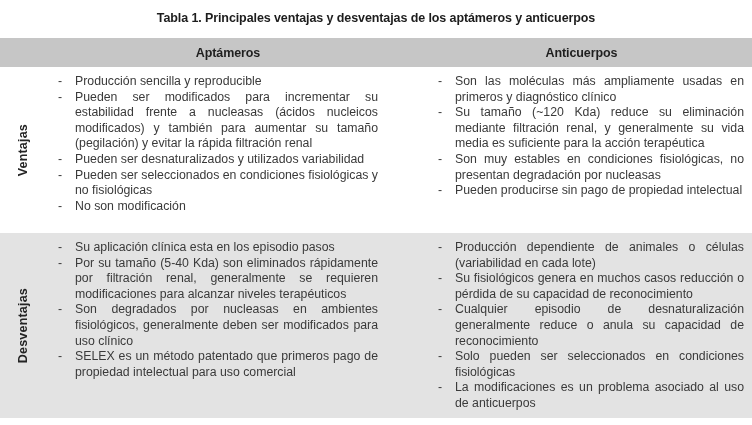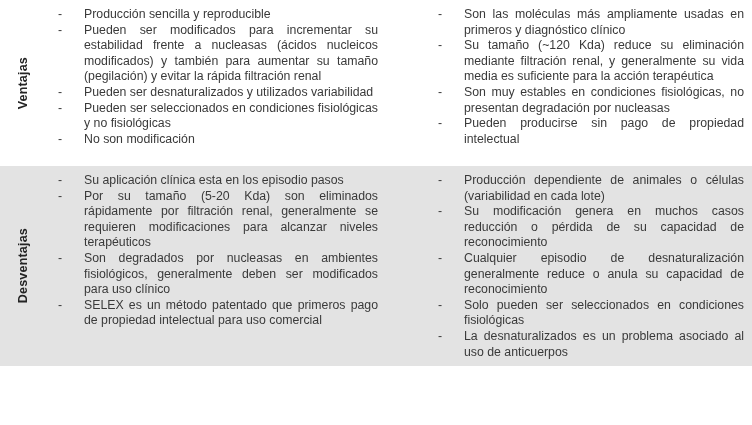--- a/index.html
+++ b/index.html
@@ -77,32 +77,37 @@
   .cell.col2 { padding-left: 24px; padding-right: 8px; }
   .item { display: flex; }
   .item .dash {
     flex: 0 0 20px;
     box-sizing: border-box;
     padding-left: 3px;
   }
   .item .item-text {
     flex: 1;
     text-align: justify;
-    margin-left: 9px;
   }
   .bottom-space { height: 10px; background: #ffffff; }
 </style>
 </head>
 <body>
 
 <div class="page">
 
+  <div class="table-title">Tabla 1. Principales ventajas y desventajas de los aptámeros y anticuerpos</div>
 
   <div class="comparison-table">
 
+    <div class="header-band">
+      <div class="gutter-col"></div>
+      <div class="hcell col1">Aptámeros</div>
+      <div class="hcell col2">Anticuerpos</div>
+    </div>
 
     <div class="t-row row-ventajas">
       <div class="gutter-col">
         <span class="vlabel">Ventajas</span>
       </div>
       <div class="cell col1">
           <div class="item">
             <span class="dash">-</span>
             <div class="item-text">Producción sencilla y reproducible</div>
           </div>
@@ -147,51 +152,51 @@
       <div class="gutter-col">
         <span class="vlabel">Desventajas</span>
       </div>
       <div class="cell col1">
           <div class="item">
             <span class="dash">-</span>
             <div class="item-text">Su aplicación clínica esta en los episodio pasos</div>
           </div>
           <div class="item">
             <span class="dash">-</span>
-            <div class="item-text">Por su tamaño (5-20 Kda) son eliminados rápidamente por filtración renal, generalmente se requieren modificaciones para alcanzar niveles terapéuticos</div>
+            <div class="item-text">Por su tamaño (5-40 Kda) son eliminados rápidamente por filtración renal, generalmente se requieren modificaciones para alcanzar niveles terapéuticos</div>
           </div>
           <div class="item">
             <span class="dash">-</span>
             <div class="item-text">Son degradados por nucleasas en ambientes fisiológicos, generalmente deben ser modificados para uso clínico</div>
           </div>
           <div class="item">
             <span class="dash">-</span>
             <div class="item-text">SELEX es un método patentado que primeros pago de propiedad intelectual para uso comercial</div>
           </div>
         </div>
       <div class="cell col2">
           <div class="item">
             <span class="dash">-</span>
             <div class="item-text">Producción dependiente de animales o células (variabilidad en cada lote)</div>
           </div>
           <div class="item">
             <span class="dash">-</span>
-            <div class="item-text">Su modificación genera en muchos casos reducción o pérdida de su capacidad de reconocimiento</div>
+            <div class="item-text">Su fisiológicos genera en muchos casos reducción o pérdida de su capacidad de reconocimiento</div>
           </div>
           <div class="item">
             <span class="dash">-</span>
             <div class="item-text">Cualquier episodio de desnaturalización generalmente reduce o anula su capacidad de reconocimiento</div>
           </div>
           <div class="item">
             <span class="dash">-</span>
             <div class="item-text">Solo pueden ser seleccionados en condiciones fisiológicas</div>
           </div>
           <div class="item">
             <span class="dash">-</span>
-            <div class="item-text">La desnaturalizados es un problema asociado al uso de anticuerpos</div>
+            <div class="item-text">La modificaciones es un problema asociado al uso de anticuerpos</div>
           </div>
         </div>
     </div>
 
     <div class="bottom-space"></div>
 
   </div>
 </div>
 
 </body></html>

